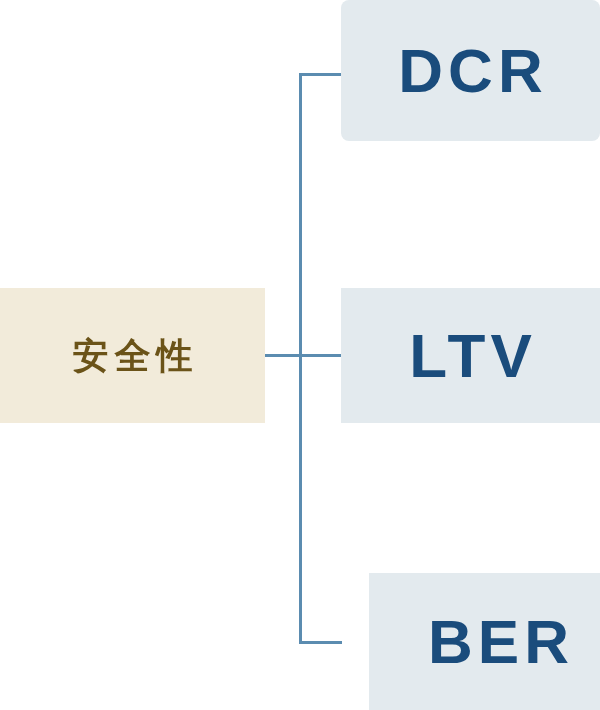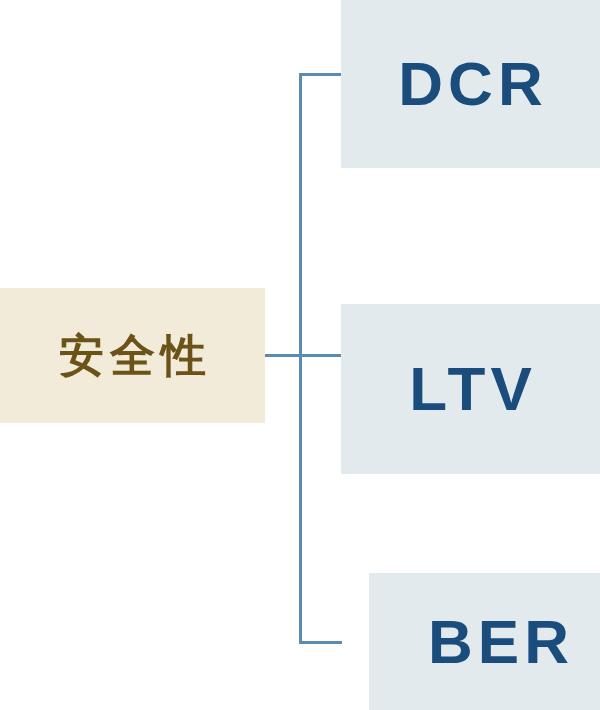--- a/index.html
+++ b/index.html
@@ -29,21 +29,21 @@
 
   .node-root {
     left: 0px;
     top: 288px;
     width: 265px;
     height: 135px;
     background: #f2ebda;
   }
   .node-root .node-label {
     color: #6b5318;
-    font-size: 45px;
+    font-size: 36px;
     font-weight: 700;
     letter-spacing: 6px;
     line-height: 1;
     text-indent: 6px;
     white-space: nowrap;
   }
 
   .node-child {
     left: 341px;
     width: 259px;
@@ -52,22 +52,22 @@
   .node-child .node-label {
     color: #1a4c7c;
     font-size: 62px;
     font-weight: 700;
     letter-spacing: 5px;
     line-height: 1;
     text-indent: 5px;
     white-space: nowrap;
   }
 
-  .node-dcr { top: 0px;   height: 168px; }
-  .node-ltv { top: 304px; height: 170px; text-align: right; }
+  .node-dcr { top: 0px;   height: 141px; border-radius: 8px; }
+  .node-ltv { top: 288px; height: 135px; text-align: right; }
   .node-ber { top: 573px; height: 137px; margin-left: 28px; }
 
   
   .connector-layer {
     position: absolute;
     left: 0;
     top: 0;
     width: 600px;
     height: 710px;
     pointer-events: none;

